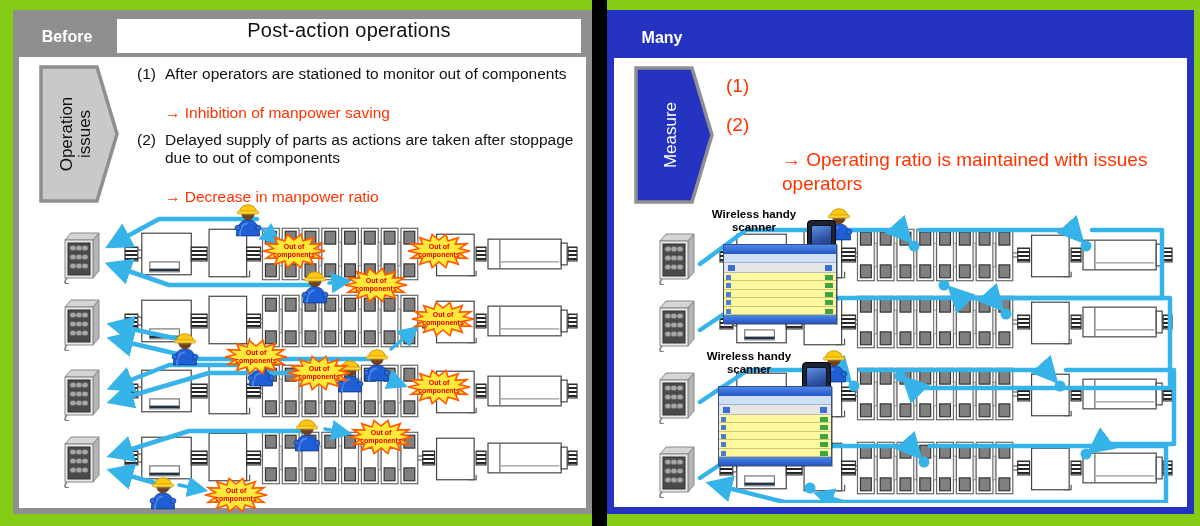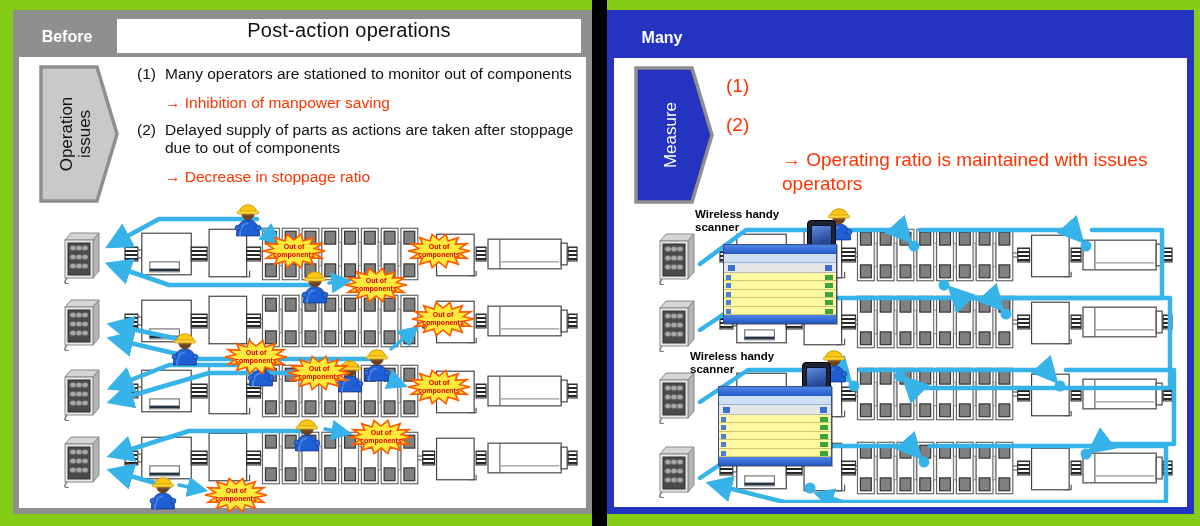--- a/index.html
+++ b/index.html
@@ -28,21 +28,21 @@
   .chevron svg{position:absolute;inset:0;}
   .vlabel{position:absolute;left:46%;top:50%;transform:translate(-50%,-50%) rotate(-90deg);
           white-space:pre-line;text-align:center;font-size:17px;line-height:1.05;}
   .chevron.gray .vlabel{color:#111;}
   .chevron.blue .vlabel{color:#fff;}
 
   
   .textblock{position:absolute;left:118px;top:8px;width:445px;}
   .textblock .item{display:flex;font-size:15.5px;line-height:1.22;color:#111;margin-bottom:2px;}
   .textblock .num{flex:0 0 28px;}
-  .textblock .result{margin:10px 0 8px 28px;color:#ff3300;font-size:15.5px;line-height:1.2;}
+  .textblock .result{margin:20px 0 8px 28px;color:#ff3300;font-size:15.5px;line-height:1.2;}
   .after .textblock{left:112px;top:16px;width:460px;}
   .after .textblock .item{font-size:19px;color:#ff3300;margin-bottom:16px;}
   .after .textblock .num{flex:0 0 36px;}
   .after .textblock .result{margin:-4px 0 0 56px;font-size:19px;line-height:1.25;}
 
   
   .cab{position:absolute;width:44px;height:56px;}
   .prod{position:absolute;width:455px;height:56px;}
 
   
@@ -54,21 +54,21 @@
   
   .op{position:absolute;width:32px;height:38px;z-index:3;}
   .burst{position:absolute;width:64px;height:36px;z-index:3;}
   .burst svg{position:absolute;inset:0;}
   .burst span{position:absolute;inset:0;display:flex;align-items:center;justify-content:center;
               font-size:7px;font-weight:bold;color:#e00000;text-align:center;line-height:1.1;
               white-space:pre-line;}
 
   
   .scan-group{position:absolute;width:170px;height:130px;z-index:4;}
-  .scan-label{position:absolute;left:0;top:4px;width:118px;text-align:left;font-weight:bold;
+  .scan-label{position:absolute;left:0;top:4px;width:118px;text-align:center;font-weight:bold;
               font-size:11.5px;line-height:1.15;color:#000;white-space:pre-line;}
   .scan-op{position:absolute;left:128px;top:0px;width:32px;height:38px;}
   .device{position:absolute;left:112px;top:16px;width:27px;height:46px;background:#1b2430;
           border:1px solid #000;border-radius:4px;}
   .device .screen{position:absolute;left:3px;top:4px;right:3px;height:26px;border-radius:2px;
           background:linear-gradient(160deg,#5f8fe0 0%,#2c4f9e 55%,#17306b 100%);
           border:1px solid #0a1430;}
   .device .keys{position:absolute;left:4px;bottom:3px;right:4px;height:8px;
           background:repeating-linear-gradient(90deg,#3a4760 0 4px,#1b2430 4px 7px);border-radius:2px;}
   .appwin{position:absolute;left:28px;top:40px;width:112px;height:78px;background:#eef2f8;
@@ -201,28 +201,28 @@
         <svg viewBox="0 0 80 138">
             <polygon points="2,2 58,2 78,69 58,136 2,136" fill="#c9c9c9" stroke="#8f8f8f" stroke-width="3.5"></polygon>
           </svg>
         <span class="vlabel">Operation
 issues</span>
       </div>
 
       <div class="textblock">
         <div class="item">
           <span class="num">(1)</span>
-          <span class="txt">Many operators are stationed to monitor out of components</span>
+          <span class="txt">After operators are stationed to monitor out of components</span>
         </div>
         <div class="result">→ Inhibition of manpower saving</div>
         <div class="item">
           <span class="num">(2)</span>
           <span class="txt">Delayed supply of parts as actions are taken after stoppage due to out of components</span>
         </div>
-        <div class="result">→ Decrease in stoppage ratio</div>
+        <div class="result">→ Decrease in manpower ratio</div>
       </div>
 
       <svg class="cab" style="left:38px;top:171px">
           <use href="#cabinet"></use>
         </svg>
       <svg class="prod" style="left:105px;top:169px" viewBox="0 0 460 56">
           <use href="#prodline"></use>
         </svg>
       <svg class="cab" style="left:38px;top:238px">
           <use href="#cabinet"></use>

